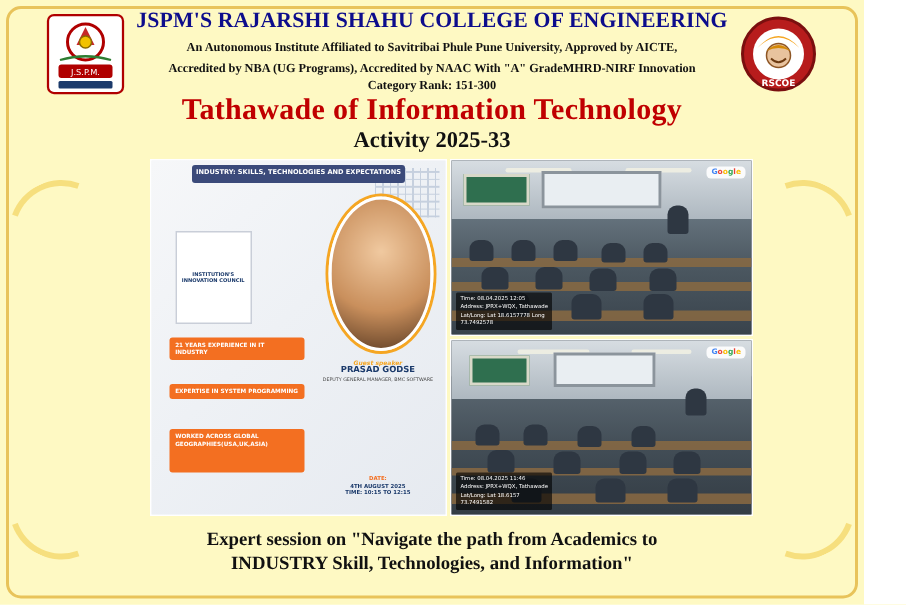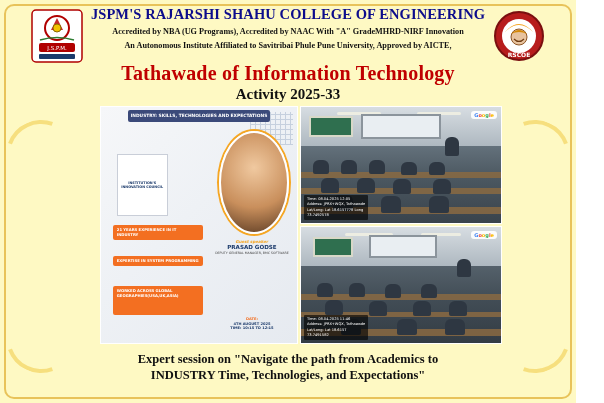--- a/index.html
+++ b/index.html
@@ -247,22 +247,23 @@
       <path d="M13 24 Q27 8 41 24 Q34 17 27 17 Q20 17 13 24 Z" fill="#f5a623"></path>
       <circle cx="27" cy="29" r="8" fill="#e8c39e" stroke="#8d5524" stroke-width="1"></circle>
       <path d="M19 26 Q27 18 35 26 Q27 22 19 26 Z" fill="#d48806"></path>
       <path d="M22 31 q5 5 10 0" stroke="#6d3b12" stroke-width="1.2" fill="none"></path>
       <text x="27" y="49" font-size="6" fill="#ffffff" text-anchor="middle" font-weight="bold" font-family="DejaVu Sans, sans-serif">RSCOE</text>
     </svg>
   </div>
 
   <div class="header">
     <div class="college-name">JSPM'S RAJARSHI SHAHU COLLEGE OF ENGINEERING</div>
+    <div class="sub-line">An Autonomous Institute Affiliated to Savitribai Phule Pune University, Approved by AICTE,</div>
     <div class="sub-line">Accredited by NBA (UG Programs), Accredited by NAAC With "A" GradeMHRD-NIRF Innovation</div>
-    <div class="sub-line">An Autonomous Institute Affiliated to Savitribai Phule Pune University, Approved by AICTE,</div>
+    <div class="cat-rank">Category Rank: 151-300</div>
   </div>
 
   <div class="dept-title">Tathawade of Information Technology</div>
   <div class="activity-year">Activity 2025-33</div>
 
   <div class="collage">
 
     <div class="photo">
       <div class="classroom">
         <div class="cls-wall"></div>
@@ -347,16 +348,16 @@
       <div class="stamp" style="white-space:pre-line">Time: 08.04.2025 11:46
 Address: JPRX+WQX, Tathawade
 Lat/Long: Lat 18.6157
 73.7491582</div>
     </div>
 
   </div>
 
   <div class="caption">
     <div>Expert session on "Navigate the path from Academics to</div>
-    <div>INDUSTRY Time, Technologies, and Expectations"</div>
+    <div>INDUSTRY Skill, Technologies, and Information"</div>
   </div>
 
 </div>
 
 </body></html>

